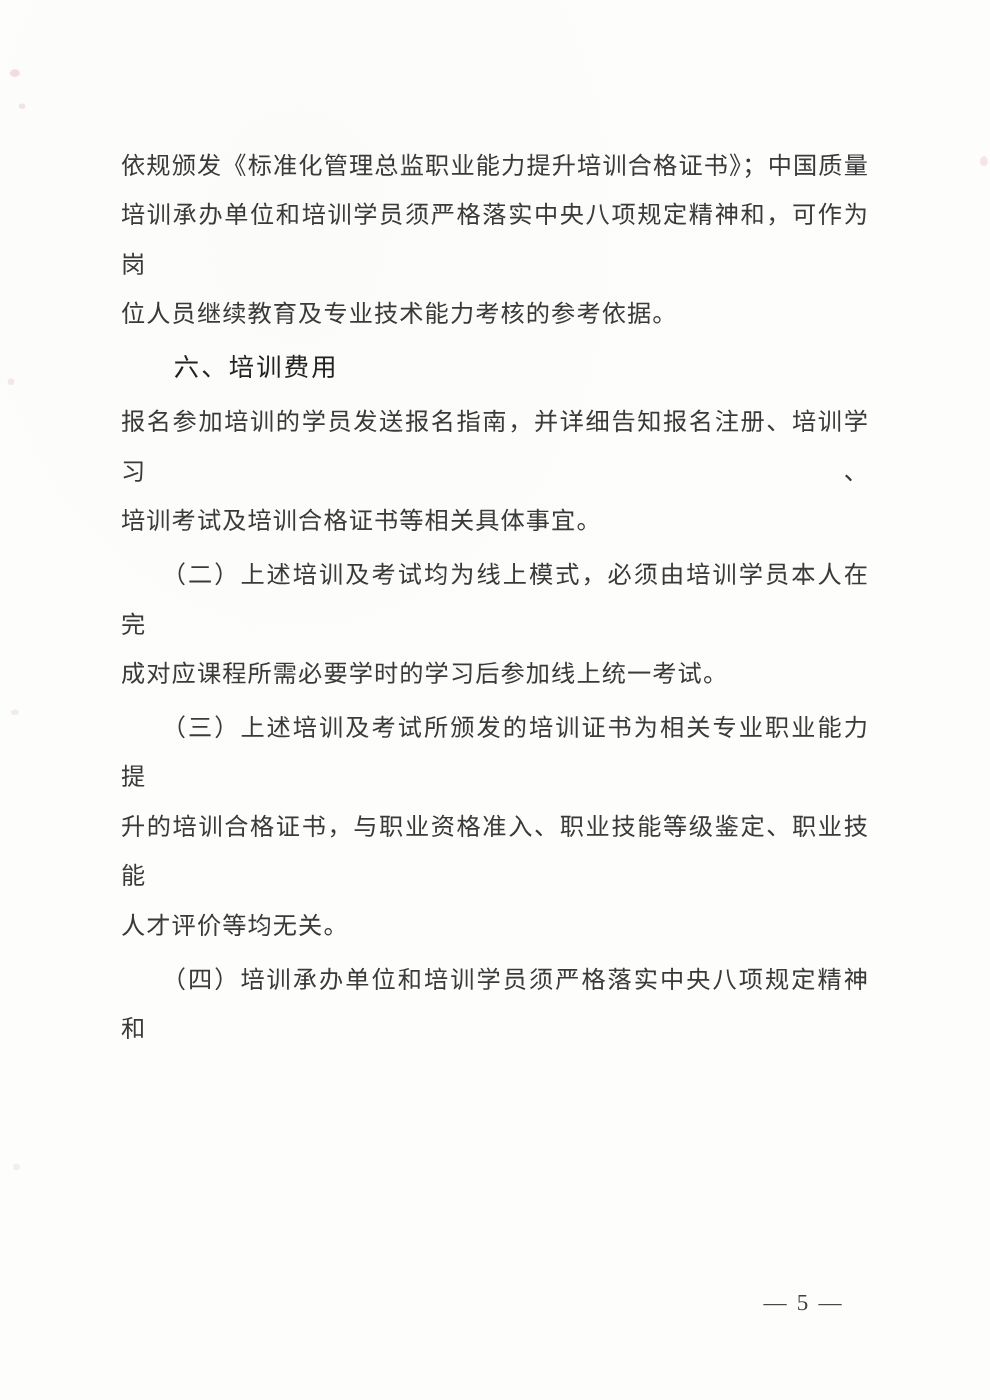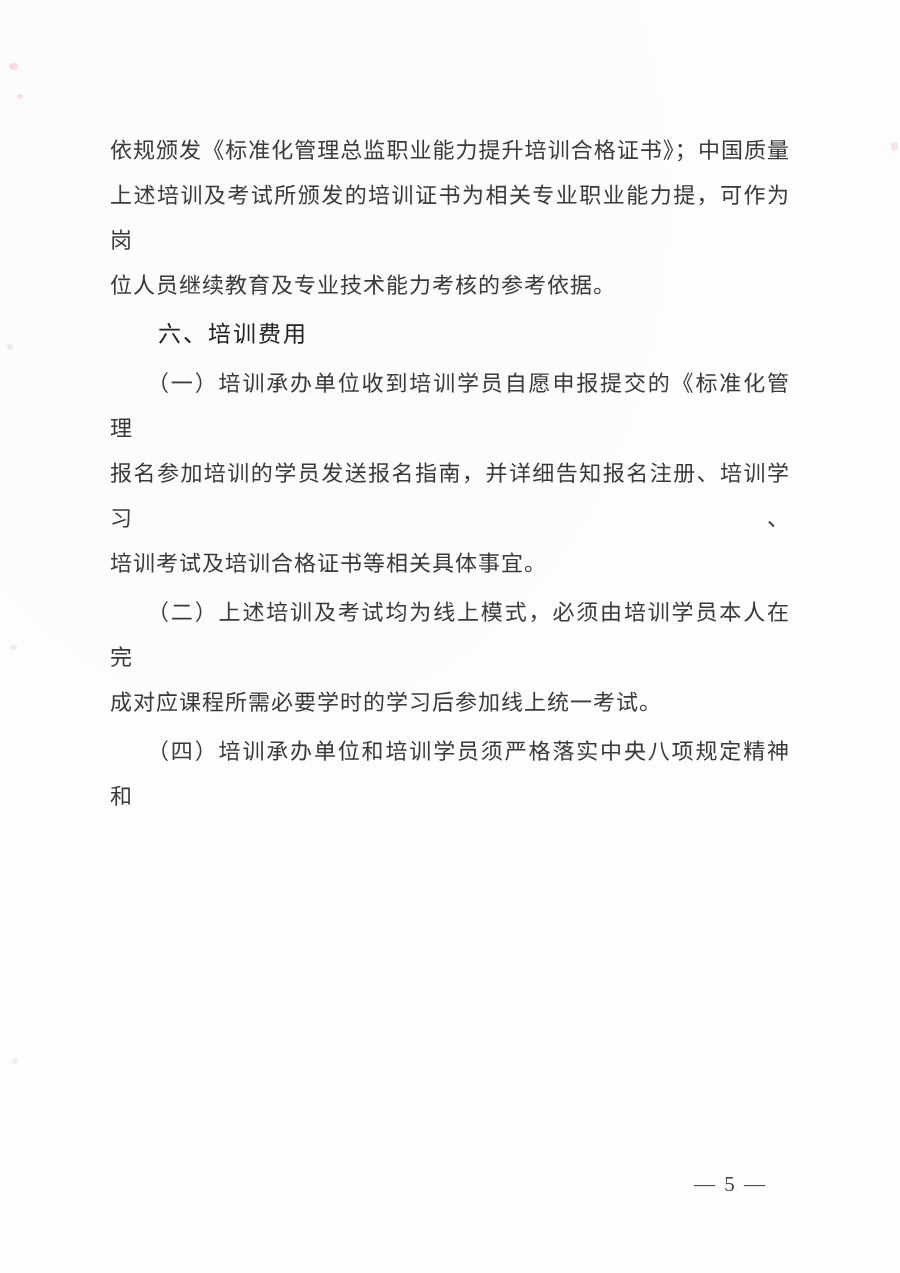--- a/index.html
+++ b/index.html
@@ -85,34 +85,38 @@
   <span class="speck s1"></span>
   <span class="speck s2"></span>
   <span class="speck s3"></span>
   <span class="speck s4"></span>
   <span class="speck s5"></span>
   <span class="speck s6"></span>
 
   <div class="doc">
       <div class="para body">
         <div class="line just">依规颁发《标准化管理总监职业能力提升培训合格证书》；中国质量</div>
-        <div class="line just">上述培训及考试所颁发的培训证书为相关专业职业能力提，可作为岗</div>
+        <div class="line just">培训承办单位和培训学员须严格落实中央八项规定精神和，可作为岗</div>
         <div class="line end">位人员继续教育及专业技术能力考核的参考依据。</div>
       </div>
       <div class="para heading">
         <div class="line indent end">六、培训费用</div>
       </div>
       <div class="para body">
-        <div class="line indent just">（一）培训承办单位收到培训学员自愿申报提交的《标准化管理</div>
         <div class="line just">报名参加培训的学员发送报名指南，并详细告知报名注册、培训学习、</div>
         <div class="line end">培训考试及培训合格证书等相关具体事宜。</div>
       </div>
       <div class="para body">
         <div class="line indent just">（二）上述培训及考试均为线上模式，必须由培训学员本人在完</div>
         <div class="line end">成对应课程所需必要学时的学习后参加线上统一考试。</div>
+      </div>
+      <div class="para body">
+        <div class="line indent just">（三）上述培训及考试所颁发的培训证书为相关专业职业能力提</div>
+        <div class="line just">升的培训合格证书，与职业资格准入、职业技能等级鉴定、职业技能</div>
+        <div class="line end">人才评价等均无关。</div>
       </div>
       <div class="para body">
         <div class="line indent just">（四）培训承办单位和培训学员须严格落实中央八项规定精神和</div>
       </div>
     </div>
 
   <div class="footer">
     <span class="page-number">— 5 —</span>
   </div>
 

